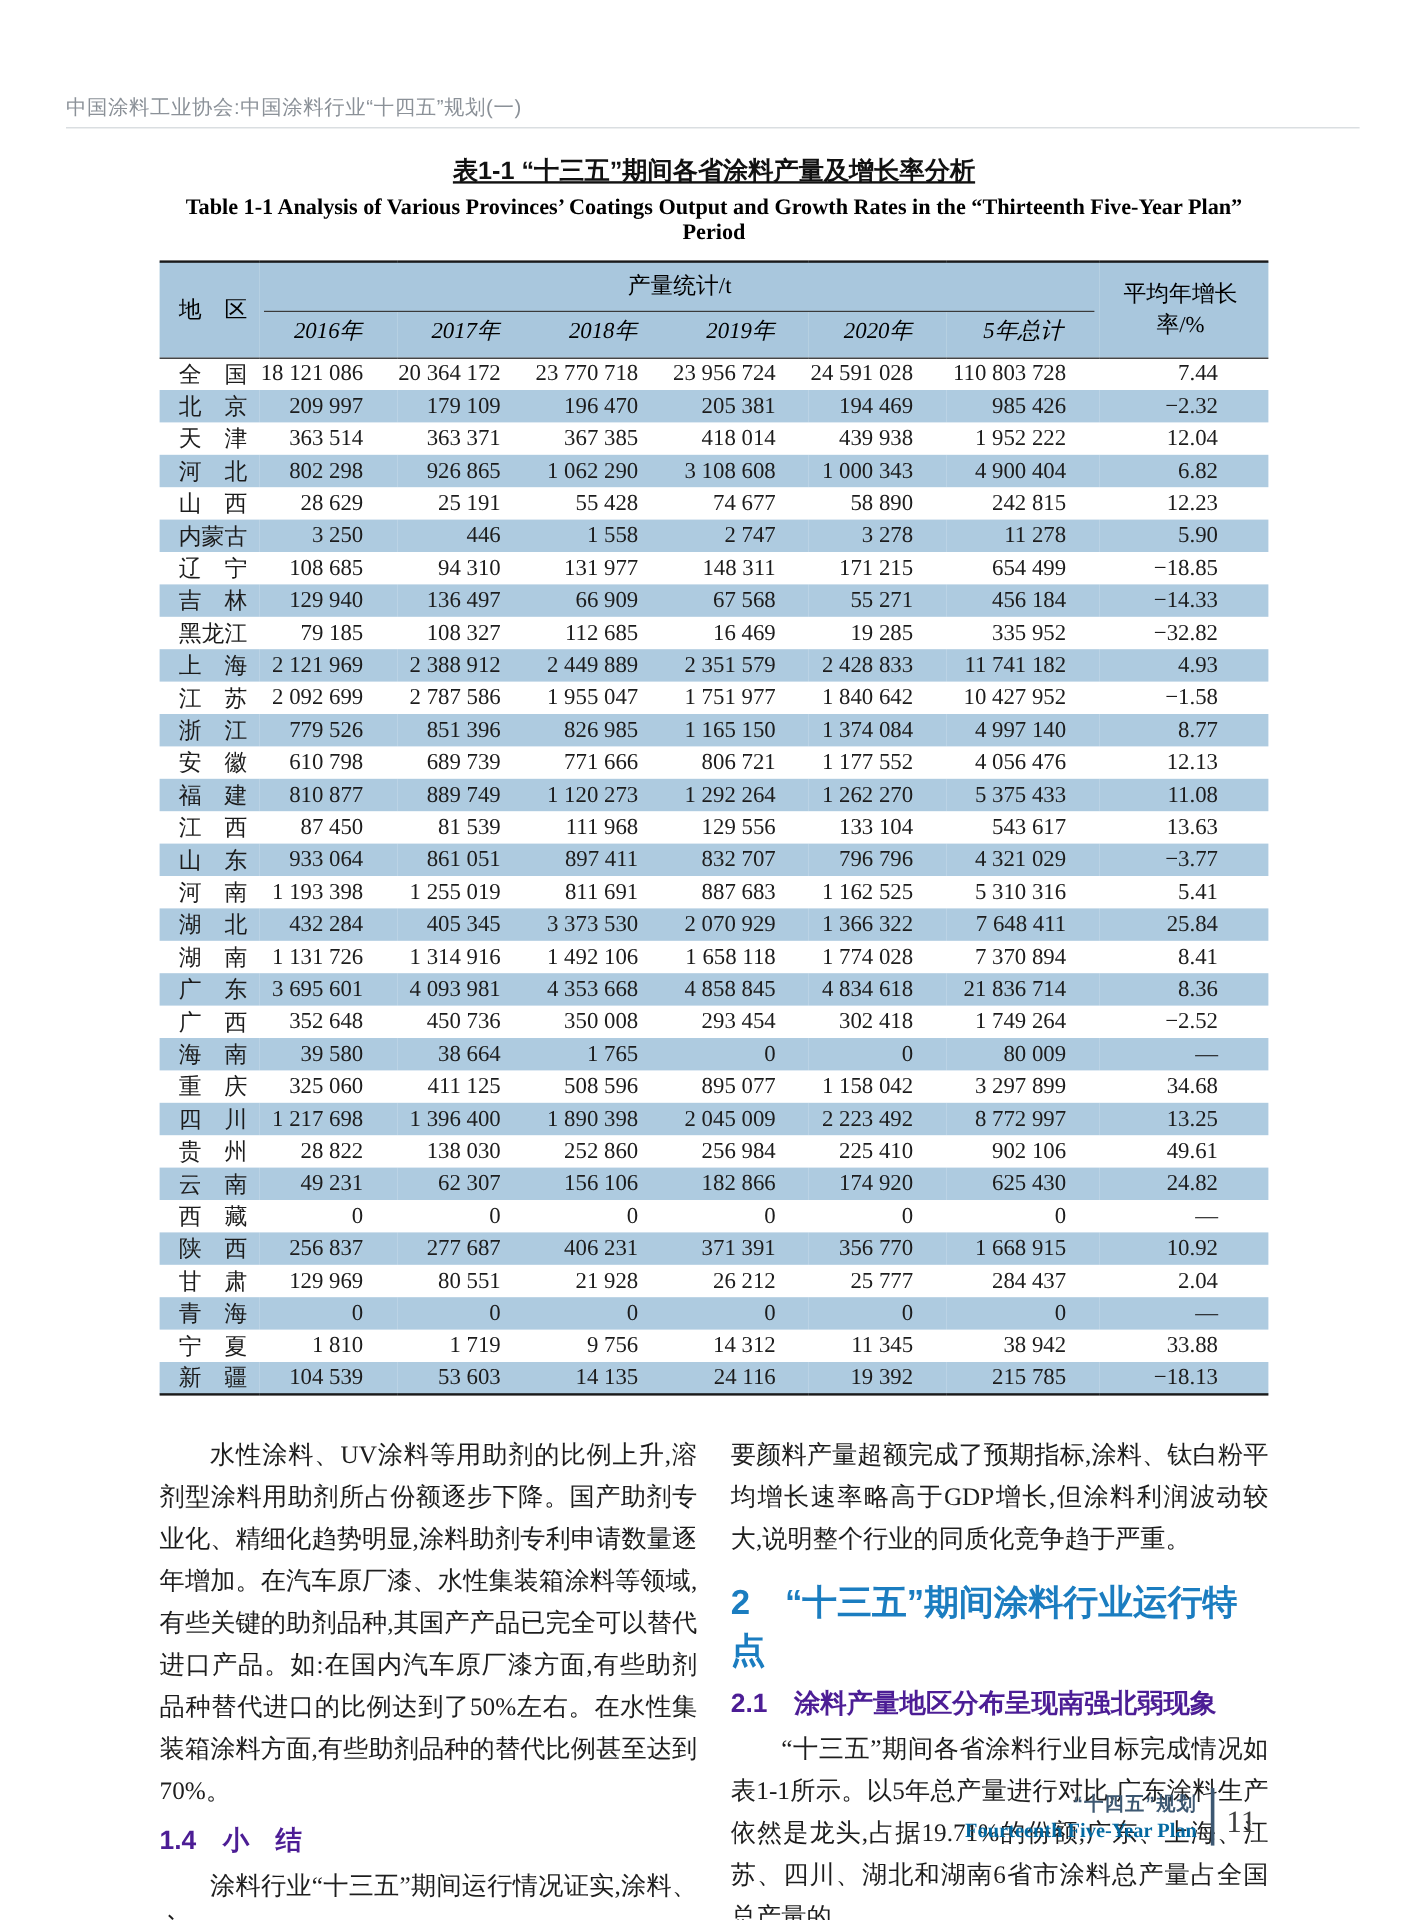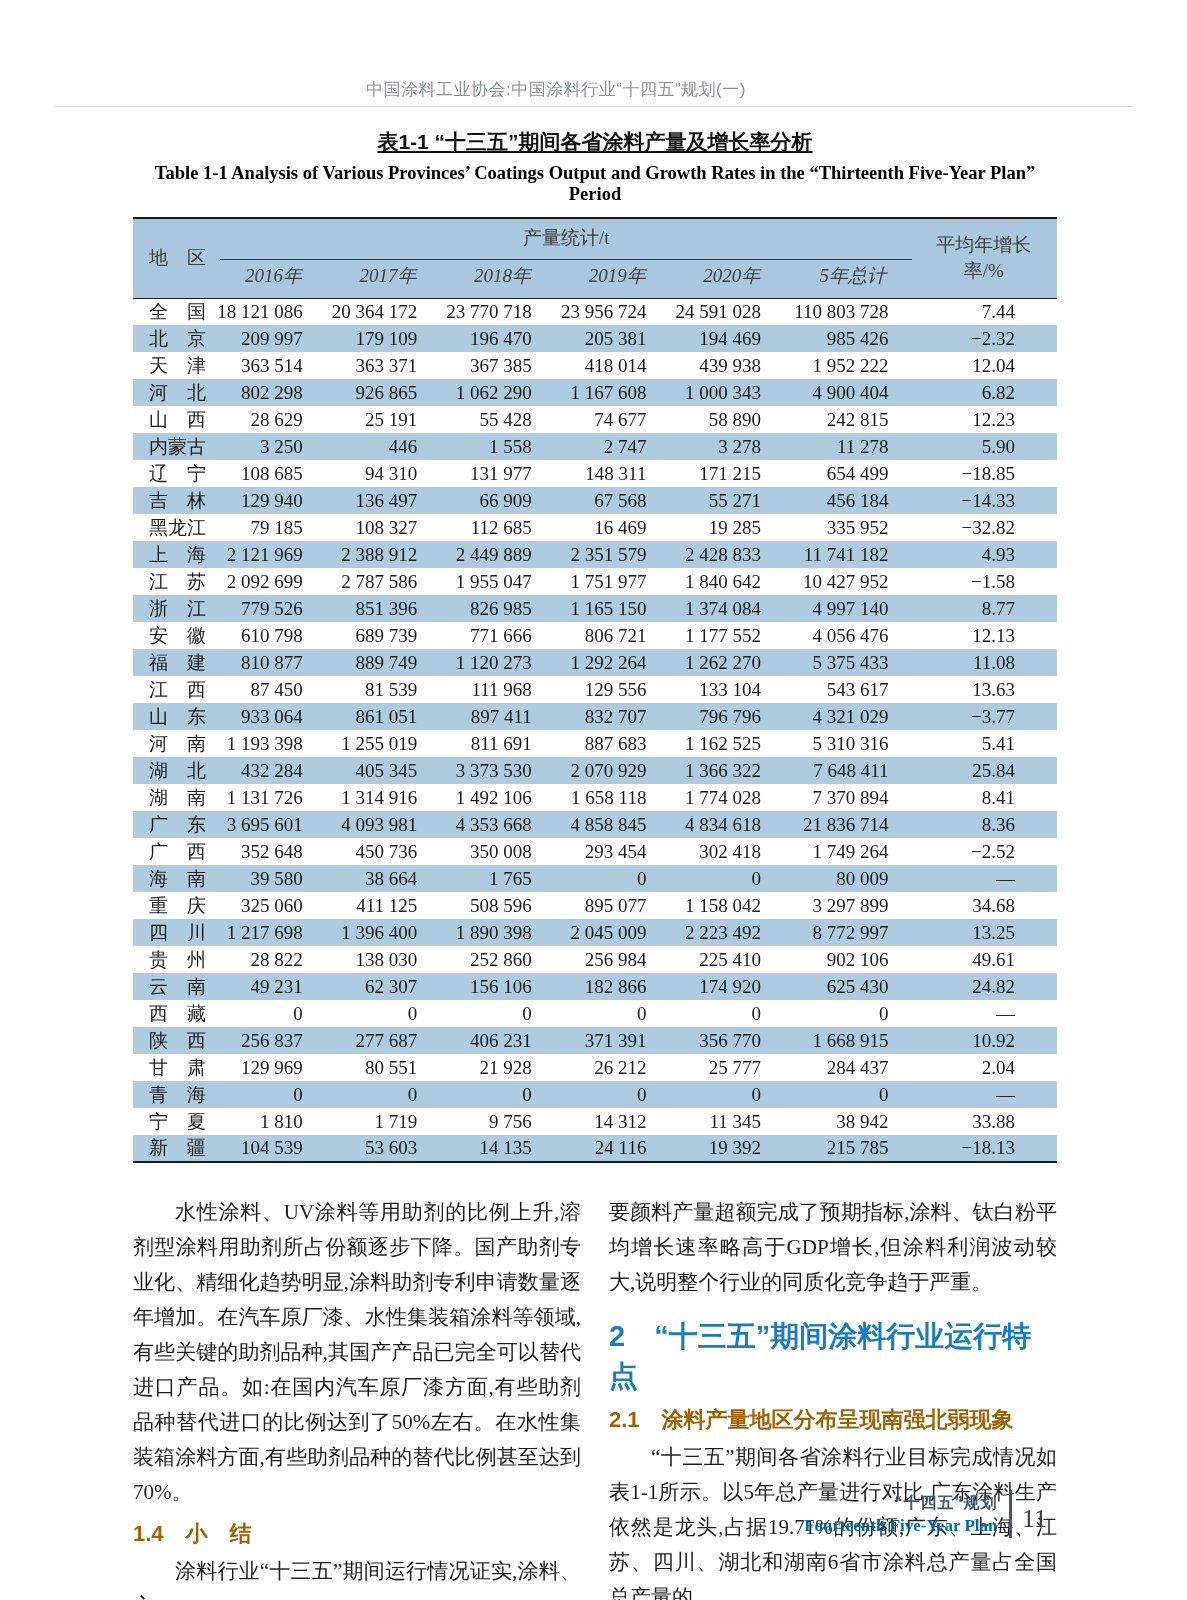--- a/index.html
+++ b/index.html
@@ -4,21 +4,21 @@
 <style>
   * { margin:0; padding:0; box-sizing:border-box; }
   html,body { background:#ffffff; }
   body {
     width:1187px; height:1600px; position:relative;
     font-family:"Liberation Serif","DejaVu Serif",serif;
     color:#1c1c1c;
   }
   .running-header {
     position:absolute; top:78px; left:55px; right:130px;
-    text-align:center; font-family:"Liberation Sans","DejaVu Sans",sans-serif;
+    text-align:left; font-family:"Liberation Sans","DejaVu Sans",sans-serif;
     font-size:17px; color:#8b9198; letter-spacing:0.5px;
   }
   .header-rule {
     position:absolute; top:106px; left:55px; right:54px;
     border-bottom:1.5px solid #d2d6da;
   }
   .content { position:absolute; left:133px; top:128px; width:924px; }
   .tbl-title-zh {
     text-align:center; font-size:21px; font-weight:bold;
     font-family:"Liberation Sans","DejaVu Sans",sans-serif; color:#111;text-decoration:underline;
@@ -30,42 +30,42 @@
   table.data {
     width:100%; margin-top:12px; border-collapse:collapse;
     border-top:2.5px solid #1a1a1a; border-bottom:2.5px solid #1a1a1a;
     font-size:19px;
   }
   table.data col.c-region { width:9%; }
   table.data col.c-year   { width:12.4%; }
   table.data col.c-total  { width:13.8%; }
   table.data col.c-growth { width:15.2%; }
   thead th {
-    background:#a9c7dd; font-weight:normal; font-size:19px; color:#404040;
+    background:#a9c7dd; font-weight:normal; font-size:19px; color:#000000;
   }
   thead { border-bottom:1.5px solid #1a1a1a; }
   th.region-h { text-align:left; padding-left:16px; height:42px; }
   th.group-h { height:40px; vertical-align:middle; padding-top:6px; }
   th.group-h .group-inner {
     display:block; margin:0 4px; padding-bottom:8px;
     border-bottom:1px solid #3a3a3a;
   }
   th.year-h { height:38px; text-align:center; padding-bottom:6px;font-style:italic; }
   th.growth-h { text-align:center; padding-right:6px; }
   tbody td { height:27px; vertical-align:middle; }
   tbody tr:nth-child(even) { background:#aecbe0; }
   td.region { text-align:left; padding-left:16px; }
   td.num { text-align:right; padding-right:28px; font-variant-numeric:tabular-nums; }
   td.growth { text-align:right; padding-right:42px; }
   .columns { display:flex; gap:28px; margin-top:32px; text-align:justify; }
   .col { width:448px; font-size:21px; line-height:35px; color:#1d1d1d; }
   .col p.indent { text-indent:2em; }
   .h-small {
     font-family:"Liberation Sans","DejaVu Sans",sans-serif;
-    color:#a16207; font-size:22px; font-weight:bold;
+    color:#4c1d95; font-size:22px; font-weight:bold;
     margin:8px 0 4px 0; line-height:32px; text-align:left;
   }
   .h-big {
     font-family:"Liberation Sans","DejaVu Sans",sans-serif;
     color:#1b7dc0; font-size:29px; font-weight:bold;
     margin:16px 0 8px 0; line-height:40px; text-align:left;
   }
   .footer {
     position:absolute; top:1490px; right:140px;
     display:flex; align-items:center;
@@ -157,21 +157,21 @@
           <td class="num">418 014</td>
           <td class="num">439 938</td>
           <td class="num">1 952 222</td>
           <td class="growth">12.04</td>
         </tr>
         <tr>
           <td class="region">河　北</td>
           <td class="num">802 298</td>
           <td class="num">926 865</td>
           <td class="num">1 062 290</td>
-          <td class="num">1 167 608</td>
+          <td class="num">3 108 608</td>
           <td class="num">1 000 343</td>
           <td class="num">4 900 404</td>
           <td class="growth">6.82</td>
         </tr>
         <tr>
           <td class="region">山　西</td>
           <td class="num">28 629</td>
           <td class="num">25 191</td>
           <td class="num">55 428</td>
           <td class="num">74 677</td>

